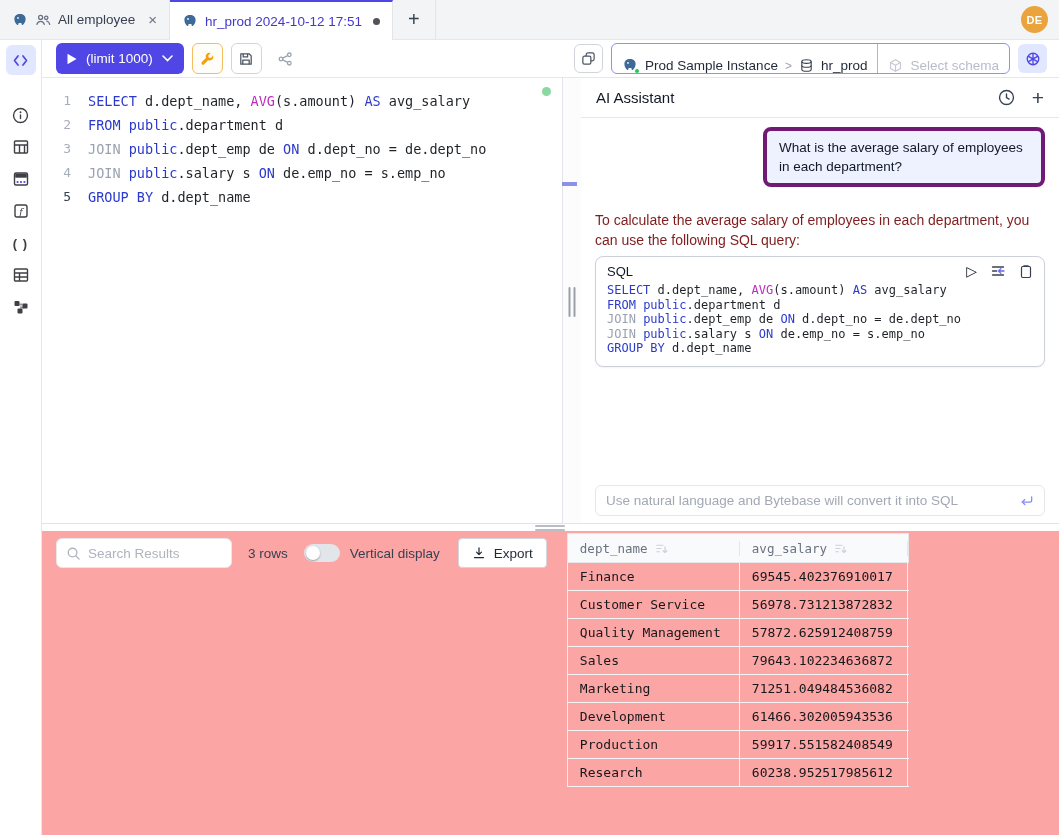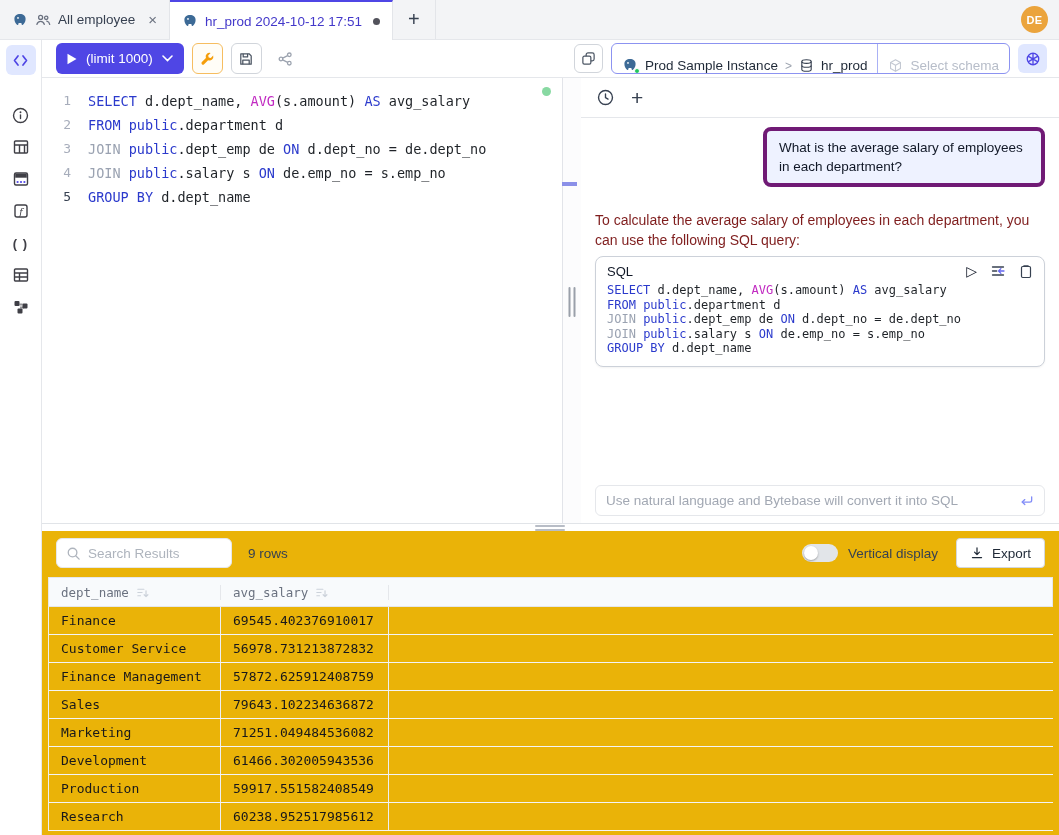--- a/index.html
+++ b/index.html
@@ -93,21 +93,21 @@
     border:1px solid #e5e7eb;border-radius:6px;display:flex;align-items:center;
     padding:0 10px;gap:20px;background:#fff}
   .ai-input input{flex:1;border:none;outline:none;font-size:13.5px;color:#374151;
     font-family:"Liberation Sans",sans-serif;background:transparent}
   .ai-input input::placeholder{color:#a2a8b3}
   
   .hsplit{height:8px;flex:none;border-top:1px solid #e1e4e8;background:#fff;position:relative}
   .h-handle{position:absolute;top:1px;left:493px;display:flex;flex-direction:column;gap:2px;cursor:row-resize}
   .h-handle i{display:block;width:30px;height:2px;background:#b8bdc6;border-radius:1px}
   
-  .results{height:304px;flex:none;display:flex;flex-direction:column;background:#eab308}
+  .results{height:304px;flex:none;display:flex;flex-direction:row;background:#fca5a5}
   .res-toolbar{height:44px;flex:none;display:flex;align-items:center;padding:0 14px;gap:16px}
   .search-box{width:176px;height:30px;border:1px solid #e5e7eb;border-radius:6px;
     display:flex;align-items:center;padding:0 9px;gap:7px;background:#fff}
   .search-box input{flex:1;min-width:0;border:none;outline:none;font-size:13.5px;color:#374151;
     font-family:"Liberation Sans",sans-serif;background:transparent}
   .search-box input::placeholder{color:#aeb4bd}
   .rowcount{font-size:13.5px;color:#374151}
   .res-right{margin-left:auto;display:flex;align-items:center;gap:10px}
   .toggle{width:36px;height:18px;border-radius:9px;background:#e2e5e9;position:relative;cursor:pointer}
   .toggle .knob{position:absolute;left:2px;top:2px;width:14px;height:14px;border-radius:50%;
@@ -359,20 +359,21 @@
         <div class="vsplit">
           <span class="ruler-mark"></span>
           <span class="v-handle">
               <i></i>
               <i></i>
             </span>
         </div>
 
         <div class="ai">
           <div class="ai-header">
+            <span class="ai-title">AI Assistant</span>
             <span>
                 <svg width="19" height="19" viewBox="0 0 18 18" fill="none" stroke="#374151" stroke-width="1.3" stroke-linecap="round">
                   <circle cx="9" cy="9" r="6.6"></circle>
                   <path d="M9 5.6V9l2.4 1.5"></path>
                 </svg>
               </span>
             <span class="ai-plus">+</span>
           </div>
           <div class="ai-body">
             <div class="bubble">What is the average salary of employees in each department?</div>
@@ -424,21 +425,21 @@
         <div class="res-toolbar">
           <div class="search-box">
             <span>
                 <svg width="15" height="15" viewBox="0 0 16 16" fill="none" stroke="#aeb4bd" stroke-width="1.4" stroke-linecap="round">
                   <circle cx="7" cy="7" r="4.6"></circle>
                   <path d="M10.6 10.6L14 14"></path>
                 </svg>
               </span>
             <input type="text" placeholder="Search Results" style="">
           </div>
-          <span class="rowcount">9 rows</span>
+          <span class="rowcount">3 rows</span>
           <div class="res-right">
             <span class="toggle">
                 <span class="knob"></span>
               </span>
             <span class="toggle-label">Vertical display</span>
             <button class="export-btn">
               <span>
                   <svg width="14" height="14" viewBox="0 0 16 16" fill="none" stroke="#1f2937" stroke-width="1.4" stroke-linecap="round" stroke-linejoin="round">
                     <path d="M8 2.2v7.6M8 9.8L5.2 7M8 9.8L10.8 7M2.8 13.2h10.4"></path>
                   </svg>
@@ -470,21 +471,21 @@
           <div class="tbody">
               <div class="tr">
                 <div class="td c1">Finance</div>
                 <div class="td c2">69545.402376910017</div>
               </div>
               <div class="tr">
                 <div class="td c1">Customer Service</div>
                 <div class="td c2">56978.731213872832</div>
               </div>
               <div class="tr">
-                <div class="td c1">Finance Management</div>
+                <div class="td c1">Quality Management</div>
                 <div class="td c2">57872.625912408759</div>
               </div>
               <div class="tr">
                 <div class="td c1">Sales</div>
                 <div class="td c2">79643.102234636872</div>
               </div>
               <div class="tr">
                 <div class="td c1">Marketing</div>
                 <div class="td c2">71251.049484536082</div>
               </div>

